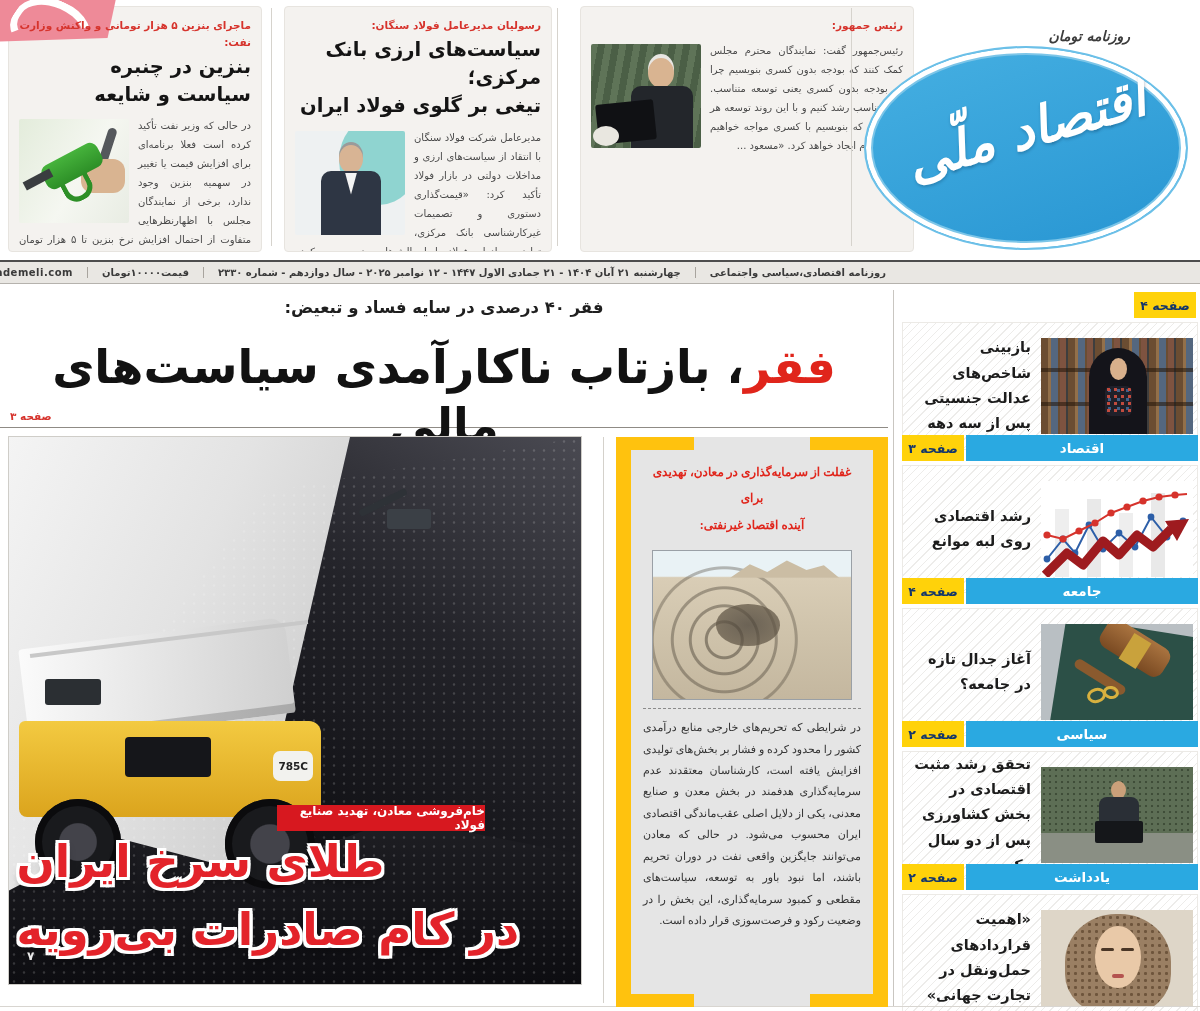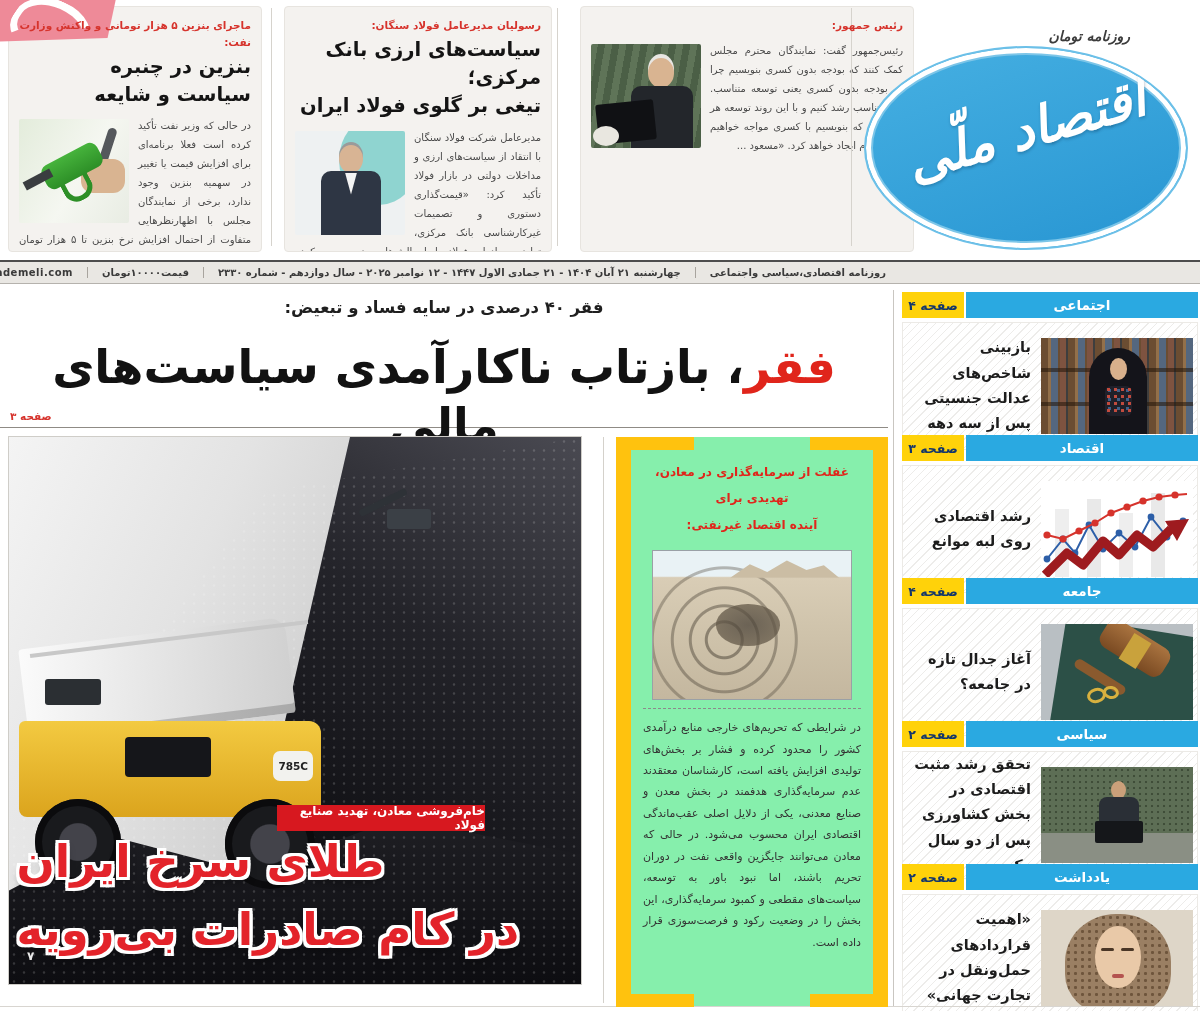--- a/index.html
+++ b/index.html
@@ -121,21 +121,21 @@
                  background:#d7181f; color:#fff; font-size:12px; font-weight:bold;
                  display:flex; align-items:center; justify-content:center; }
   .photo-big { position:absolute; right:4px; z-index:5; width:98%; text-align:left; direction:rtl;
                color:#e3232a; font-weight:bold; font-size:45px; letter-spacing:-1px;
                text-shadow:-3px -3px 0 #fff,3px -3px 0 #fff,-3px 3px 0 #fff,3px 3px 0 #fff,0 -3px 0 #fff,0 3px 0 #fff,-3px 0 0 #fff,3px 0 0 #fff,0 6px 8px rgba(0,0,0,.35); }
   #photo-line1 { top:398px; }
   #photo-line2 { top:466px; }
   .photo-pagemark { position:absolute; left:18px; top:512px; z-index:5; color:#e8e8e8; font-size:12px; font-weight:bold; }
 
   
-  .mine-col { position:absolute; left:616px; top:437px; width:272px; height:570px; background:#86efac; }
+  .mine-col { position:absolute; left:616px; top:437px; width:272px; height:570px; background:#e5e5e5;font-family:Liberation Serif, serif; }
   .frame { position:absolute; background:#ffc20e; z-index:1; }
   .f-left  { left:0; top:0; width:15px; height:100%; }
   .f-right { right:0; top:0; width:15px; height:100%; }
   .f-tl { left:0; top:0; width:78px; height:13px; }
   .f-tr { right:0; top:0; width:78px; height:13px; }
   .f-bl { left:0; bottom:0; width:78px; height:13px; }
   .f-br { right:0; bottom:0; width:78px; height:13px; }
   .mine-inner { position:absolute; left:15px; right:15px; top:0; bottom:0; padding:22px 12px 6px; z-index:2; }
   .mine-kicker { color:#e0251b; font-weight:bold; font-size:12px; text-align:center; line-height:2.2; }
   .mine-headline { font-weight:bold; font-size:21px; color:#111; text-align:center; line-height:1.65; margin-top:2px; }
@@ -332,21 +332,20 @@
       <div class="mine-photo"></div>
       <div class="mine-body">در شرایطی که تحریم‌های خارجی منابع درآمدی کشور را محدود کرده و فشار بر بخش‌های تولیدی افزایش یافته است، کارشناسان معتقدند عدم سرمایه‌گذاری هدفمند در بخش معدن و صنایع معدنی، یکی از دلایل اصلی عقب‌ماندگی اقتصادی ایران محسوب می‌شود. در حالی که معادن می‌توانند جایگزین واقعی نفت در دوران تحریم باشند، اما نبود باور به توسعه، سیاست‌های مقطعی و کمبود سرمایه‌گذاری، این بخش را در وضعیت رکود و فرصت‌سوزی قرار داده است.</div>
 
     </div>
   </div>
 
   <div class="sidebar">
 
     <div class="side-section">
       <div class="side-header">
-        <div class="side-label">اجتماعی</div>
         <div class="side-page">صفحه ۴</div>
       </div>
       <div class="side-content">
         <div class="side-photo ph-social">
           <div class="shelf" style="top:30px"></div>
             <div class="shelf" style="top:64px"></div>
           <div class="figure"></div>
             <div class="face"></div>
             <div class="floral"></div>
         </div>

